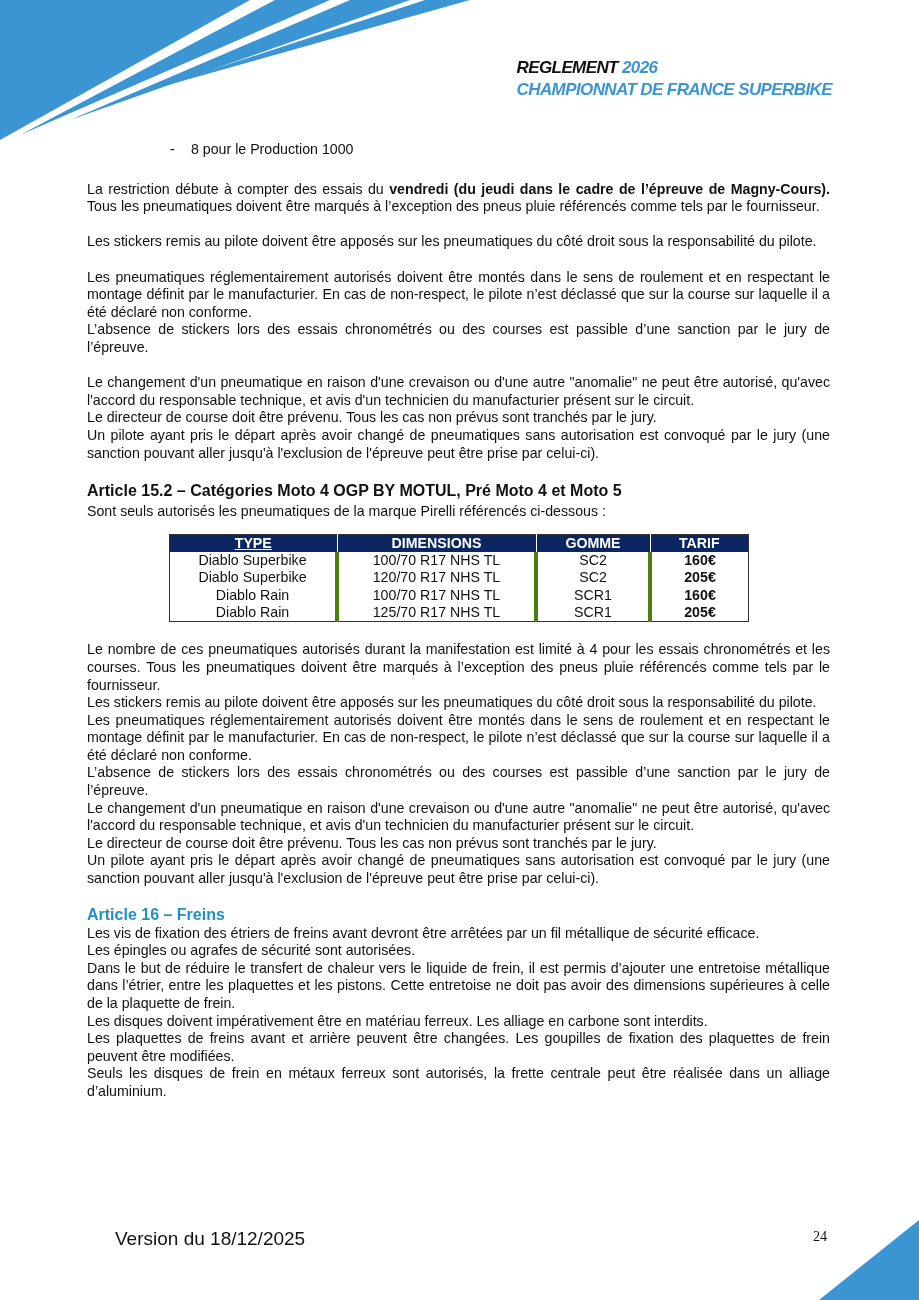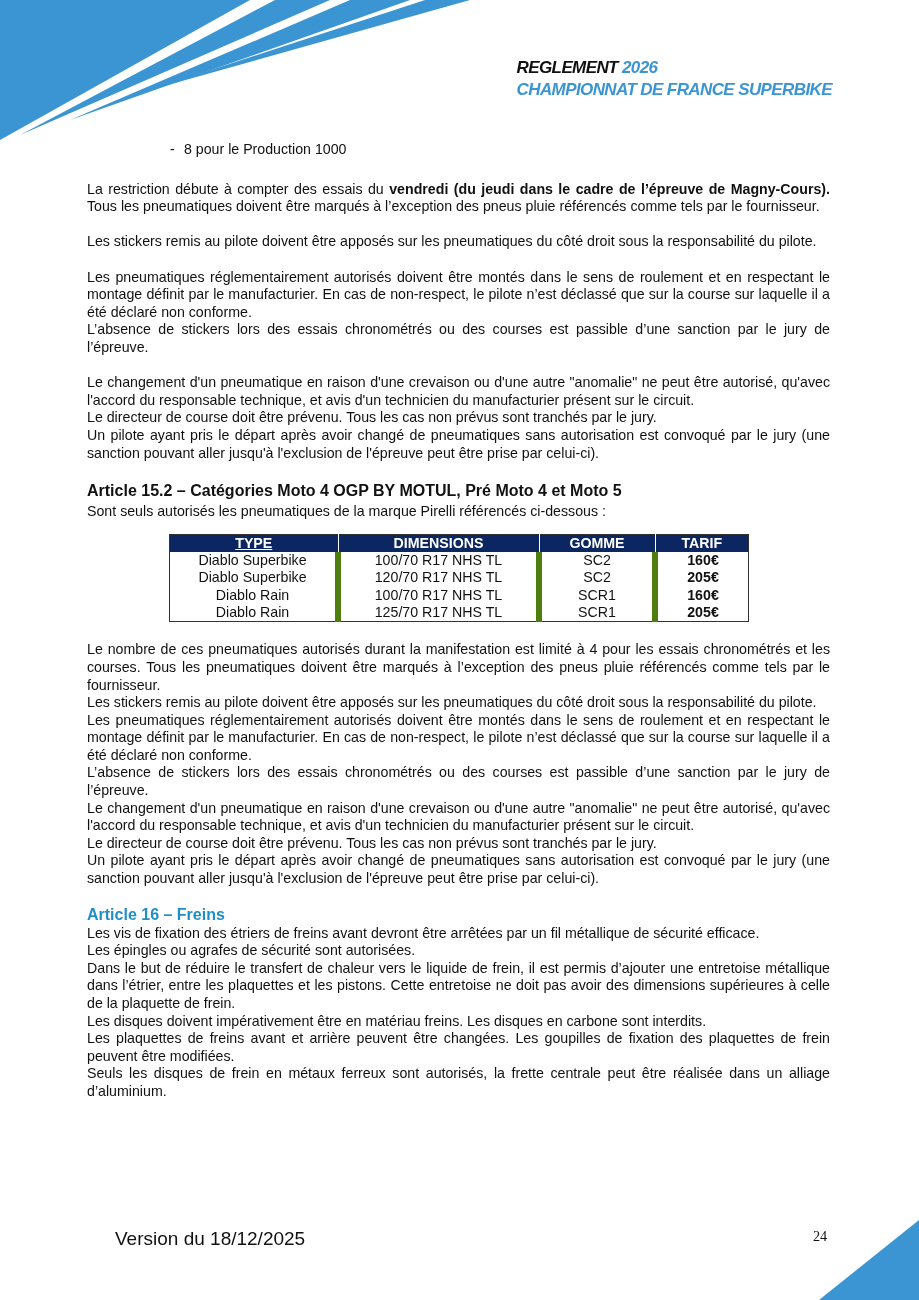--- a/index.html
+++ b/index.html
@@ -12,27 +12,27 @@
             letter-spacing:-0.6px; line-height:22px; }
   .header .l1 { font-size:17px; color:#111; }
   .header .l1 .yr { color:#3c95d3; }
   .header .l2 { font-size:17px; color:#3c95d3; }
   .content { position:absolute; left:87px; top:139px; width:743px;
              font-size:14.2px; line-height:17.6px; }
   .content p { margin:0; text-align:justify; }
   .gap { height:17.6px; }
   .bullet { padding-left:83px; position:relative; height:20px; margin-top:2px; }
   .bullet .dash { position:absolute; left:83px; }
-  .bullet .txt { position:absolute; left:97px; }
+  .bullet .txt { position:absolute; left:104px; }
   h2.art { margin:0; font-size:16px; font-weight:bold; line-height:20px; color:#111; margin-top:19px; }
   h2.art.blue { color:#1f8fca; }
   table.tires { border-collapse:collapse; margin:13px 0 0 82px; width:580px; font-size:14.2px; }
   table.tires th { background:#0c2662; color:#fff; font-weight:bold; height:17px; padding:0; line-height:17px; border-left:1px solid #fff; }
   table.tires th:first-child { border-left:none;text-decoration:underline; }
-  table.tires td { text-align:center; padding:0; line-height:17.4px; border-left:6px solid #4d7c0f; }
+  table.tires td { text-align:center; padding:0; line-height:17.4px; border-left:4px solid #4d7c0f; }
   table.tires td:first-child { border-left:none; }
   table.tires { border:1px solid #333; }
   table.tires td.price { font-weight:bold; }
   .footer-left { position:absolute; left:115px; top:1228px; font-size:19px; }
   .footer-right { position:absolute; left:813px; top:1228px; font-size:14.2px;font-family:Liberation Serif, serif; }
 </style>
 </head>
 <body>
 
 <svg class="deco" width="480" height="145" viewBox="0 0 480 145">
@@ -119,19 +119,19 @@
   <p>Les pneumatiques réglementairement autorisés doivent être montés dans le sens de roulement et en respectant le montage définit par le manufacturier. En cas de non-respect, le pilote n’est déclassé que sur la course sur laquelle il a été déclaré non conforme.</p>
   <p>L’absence de stickers lors des essais chronométrés ou des courses est passible d’une sanction par le jury de l’épreuve.</p>
   <p>Le changement d'un pneumatique en raison d'une crevaison ou d'une autre "anomalie" ne peut être autorisé, qu'avec l'accord du responsable technique, et avis d'un technicien du manufacturier présent sur le circuit.</p>
   <p>Le directeur de course doit être prévenu. Tous les cas non prévus sont tranchés par le jury.</p>
   <p>Un pilote ayant pris le départ après avoir changé de pneumatiques sans autorisation est convoqué par le jury (une sanction pouvant aller jusqu'à l'exclusion de l'épreuve peut être prise par celui-ci).</p>
 
   <h2 class="art blue" style="margin-top:17px;">Article 16 – Freins</h2>
   <p>Les vis de fixation des étriers de freins avant devront être arrêtées par un fil métallique de sécurité efficace.</p>
   <p>Les épingles ou agrafes de sécurité sont autorisées.</p>
   <p>Dans le but de réduire le transfert de chaleur vers le liquide de frein, il est permis d’ajouter une entretoise métallique dans l’étrier, entre les plaquettes et les pistons. Cette entretoise ne doit pas avoir des dimensions supérieures à celle de la plaquette de frein.</p>
-  <p>Les disques doivent impérativement être en matériau freins. Les disques en carbone sont interdits.</p>
+  <p>Les disques doivent impérativement être en matériau ferreux. Les alliage en carbone sont interdits.</p>
   <p>Les plaquettes de freins avant et arrière peuvent être changées. Les goupilles de fixation des plaquettes de frein peuvent être modifiées.</p>
   <p>Seuls les disques de frein en métaux ferreux sont autorisés, la frette centrale peut être réalisée dans un alliage d’aluminium.</p>
 </div>
 
 <div class="footer-left">Version du 18/12/2025</div>
 <div class="footer-right">24</div>
 
 </body></html>

